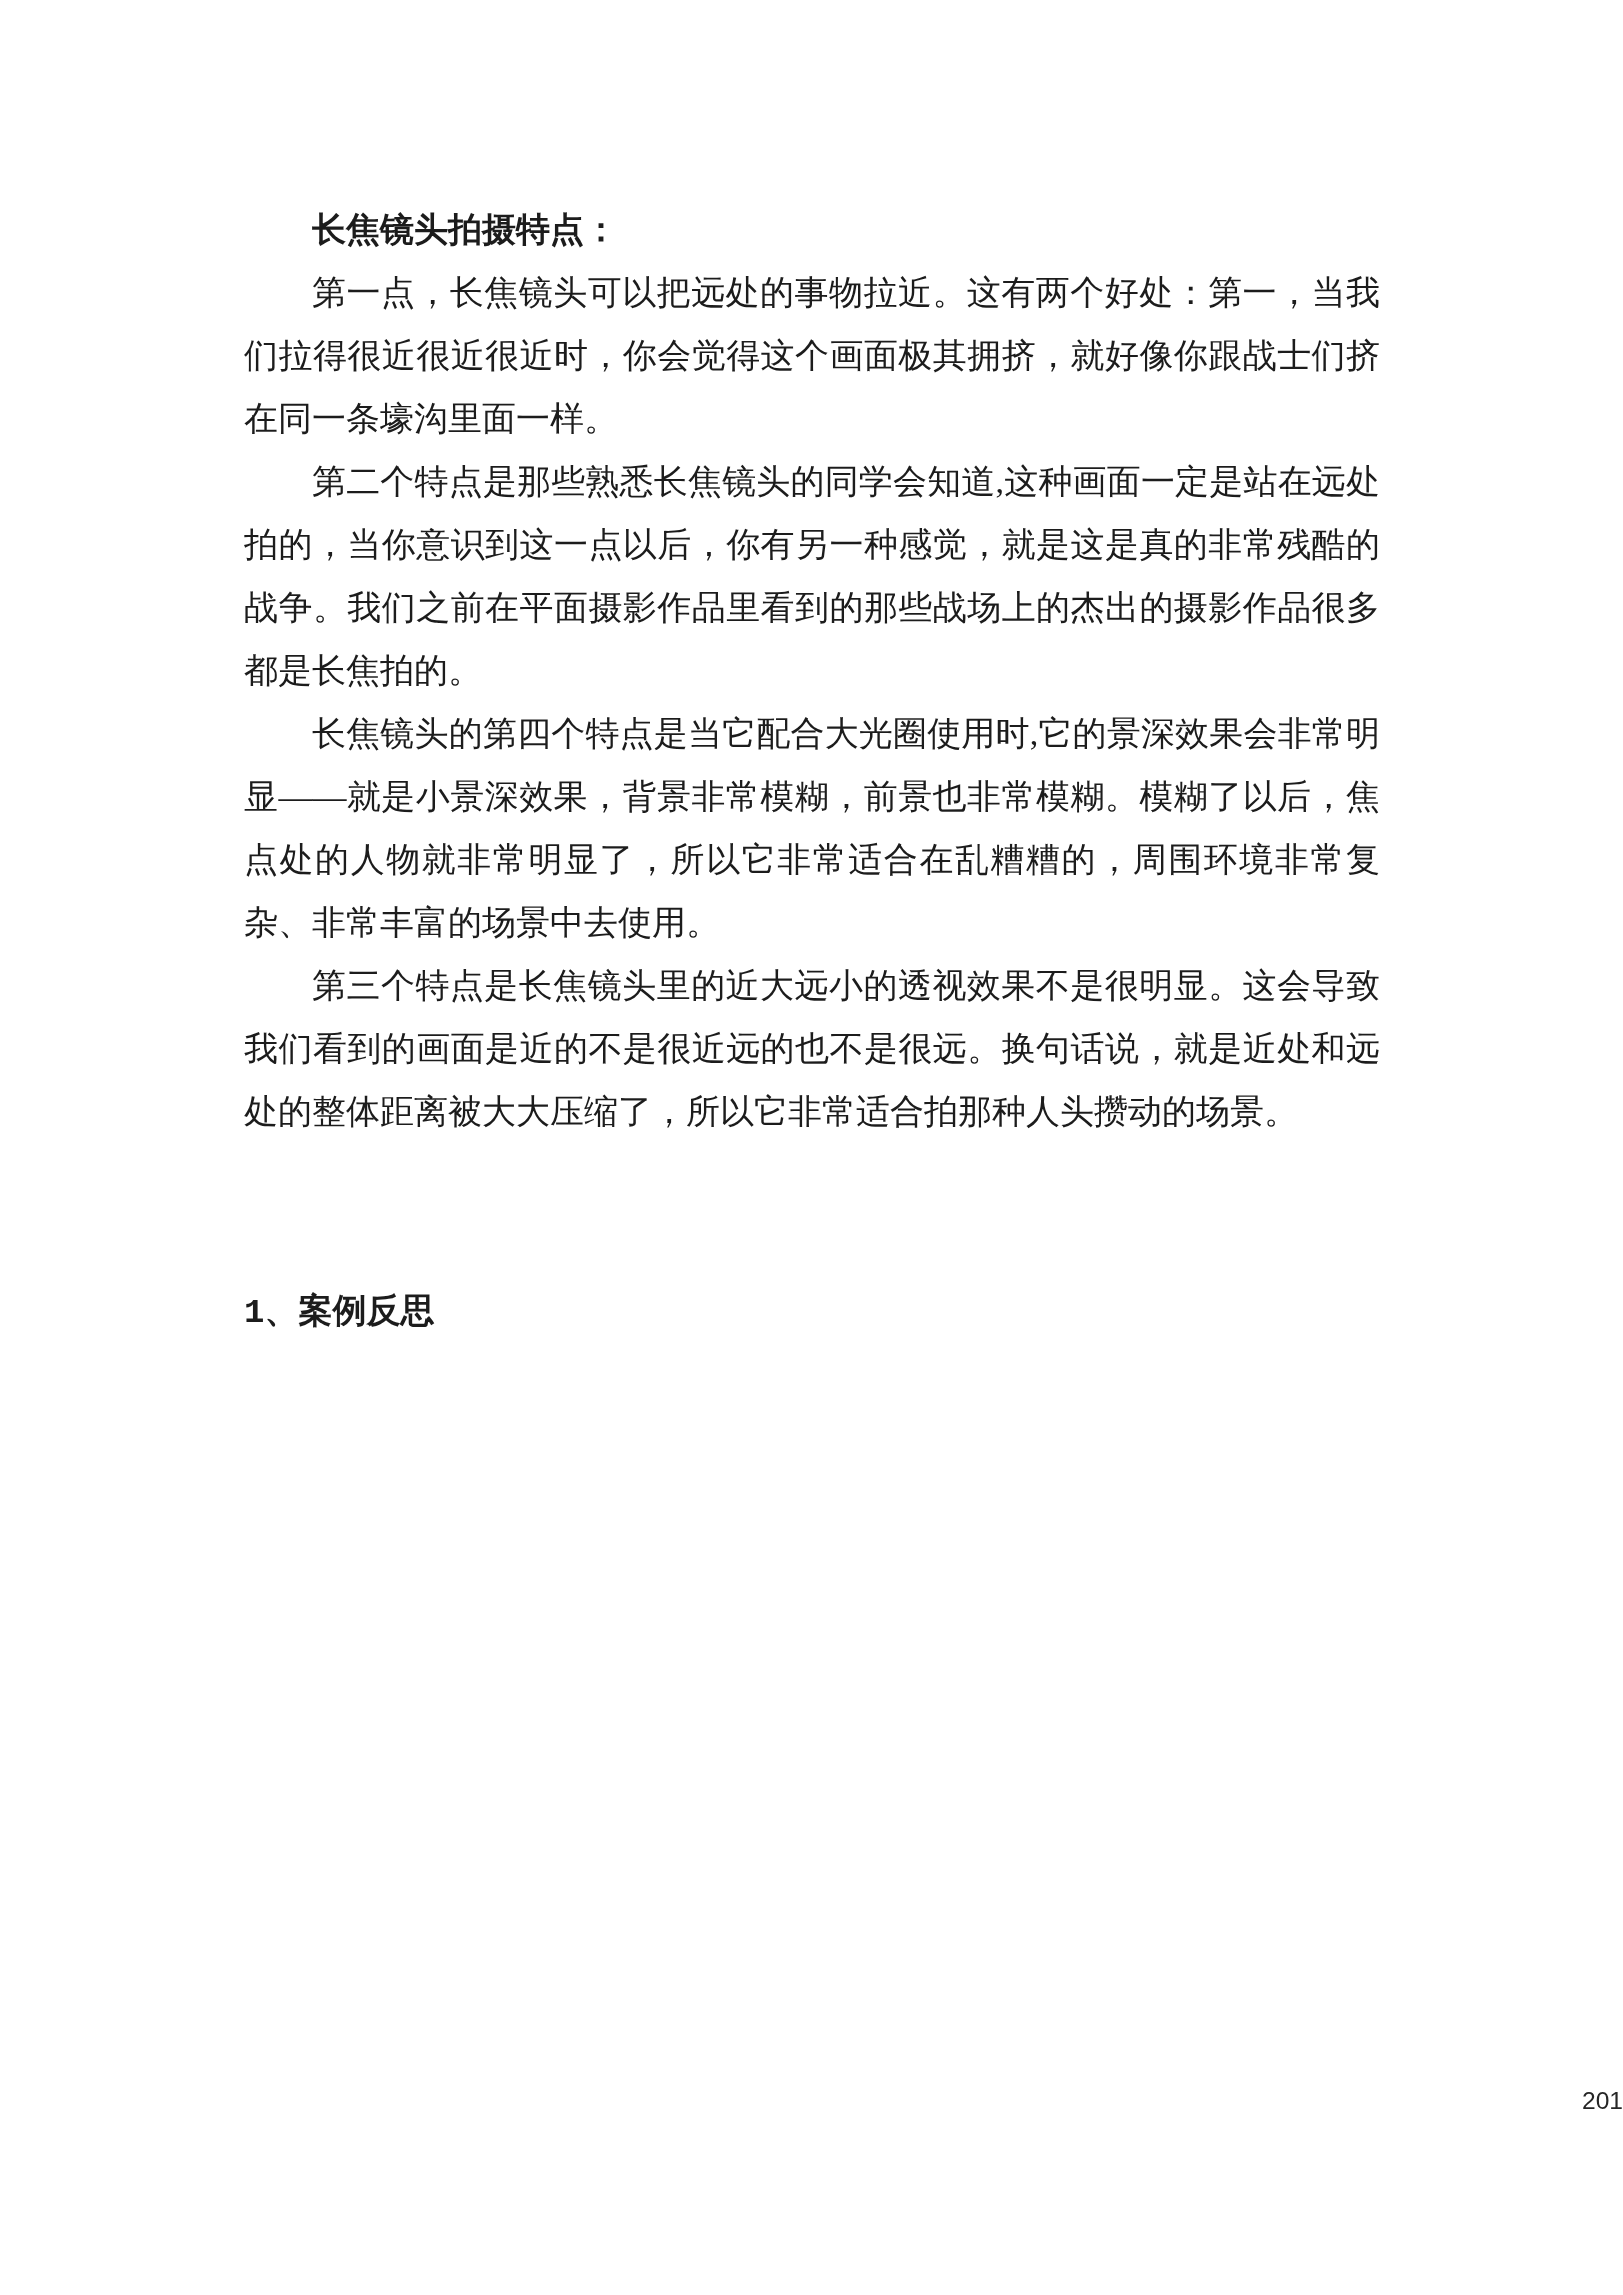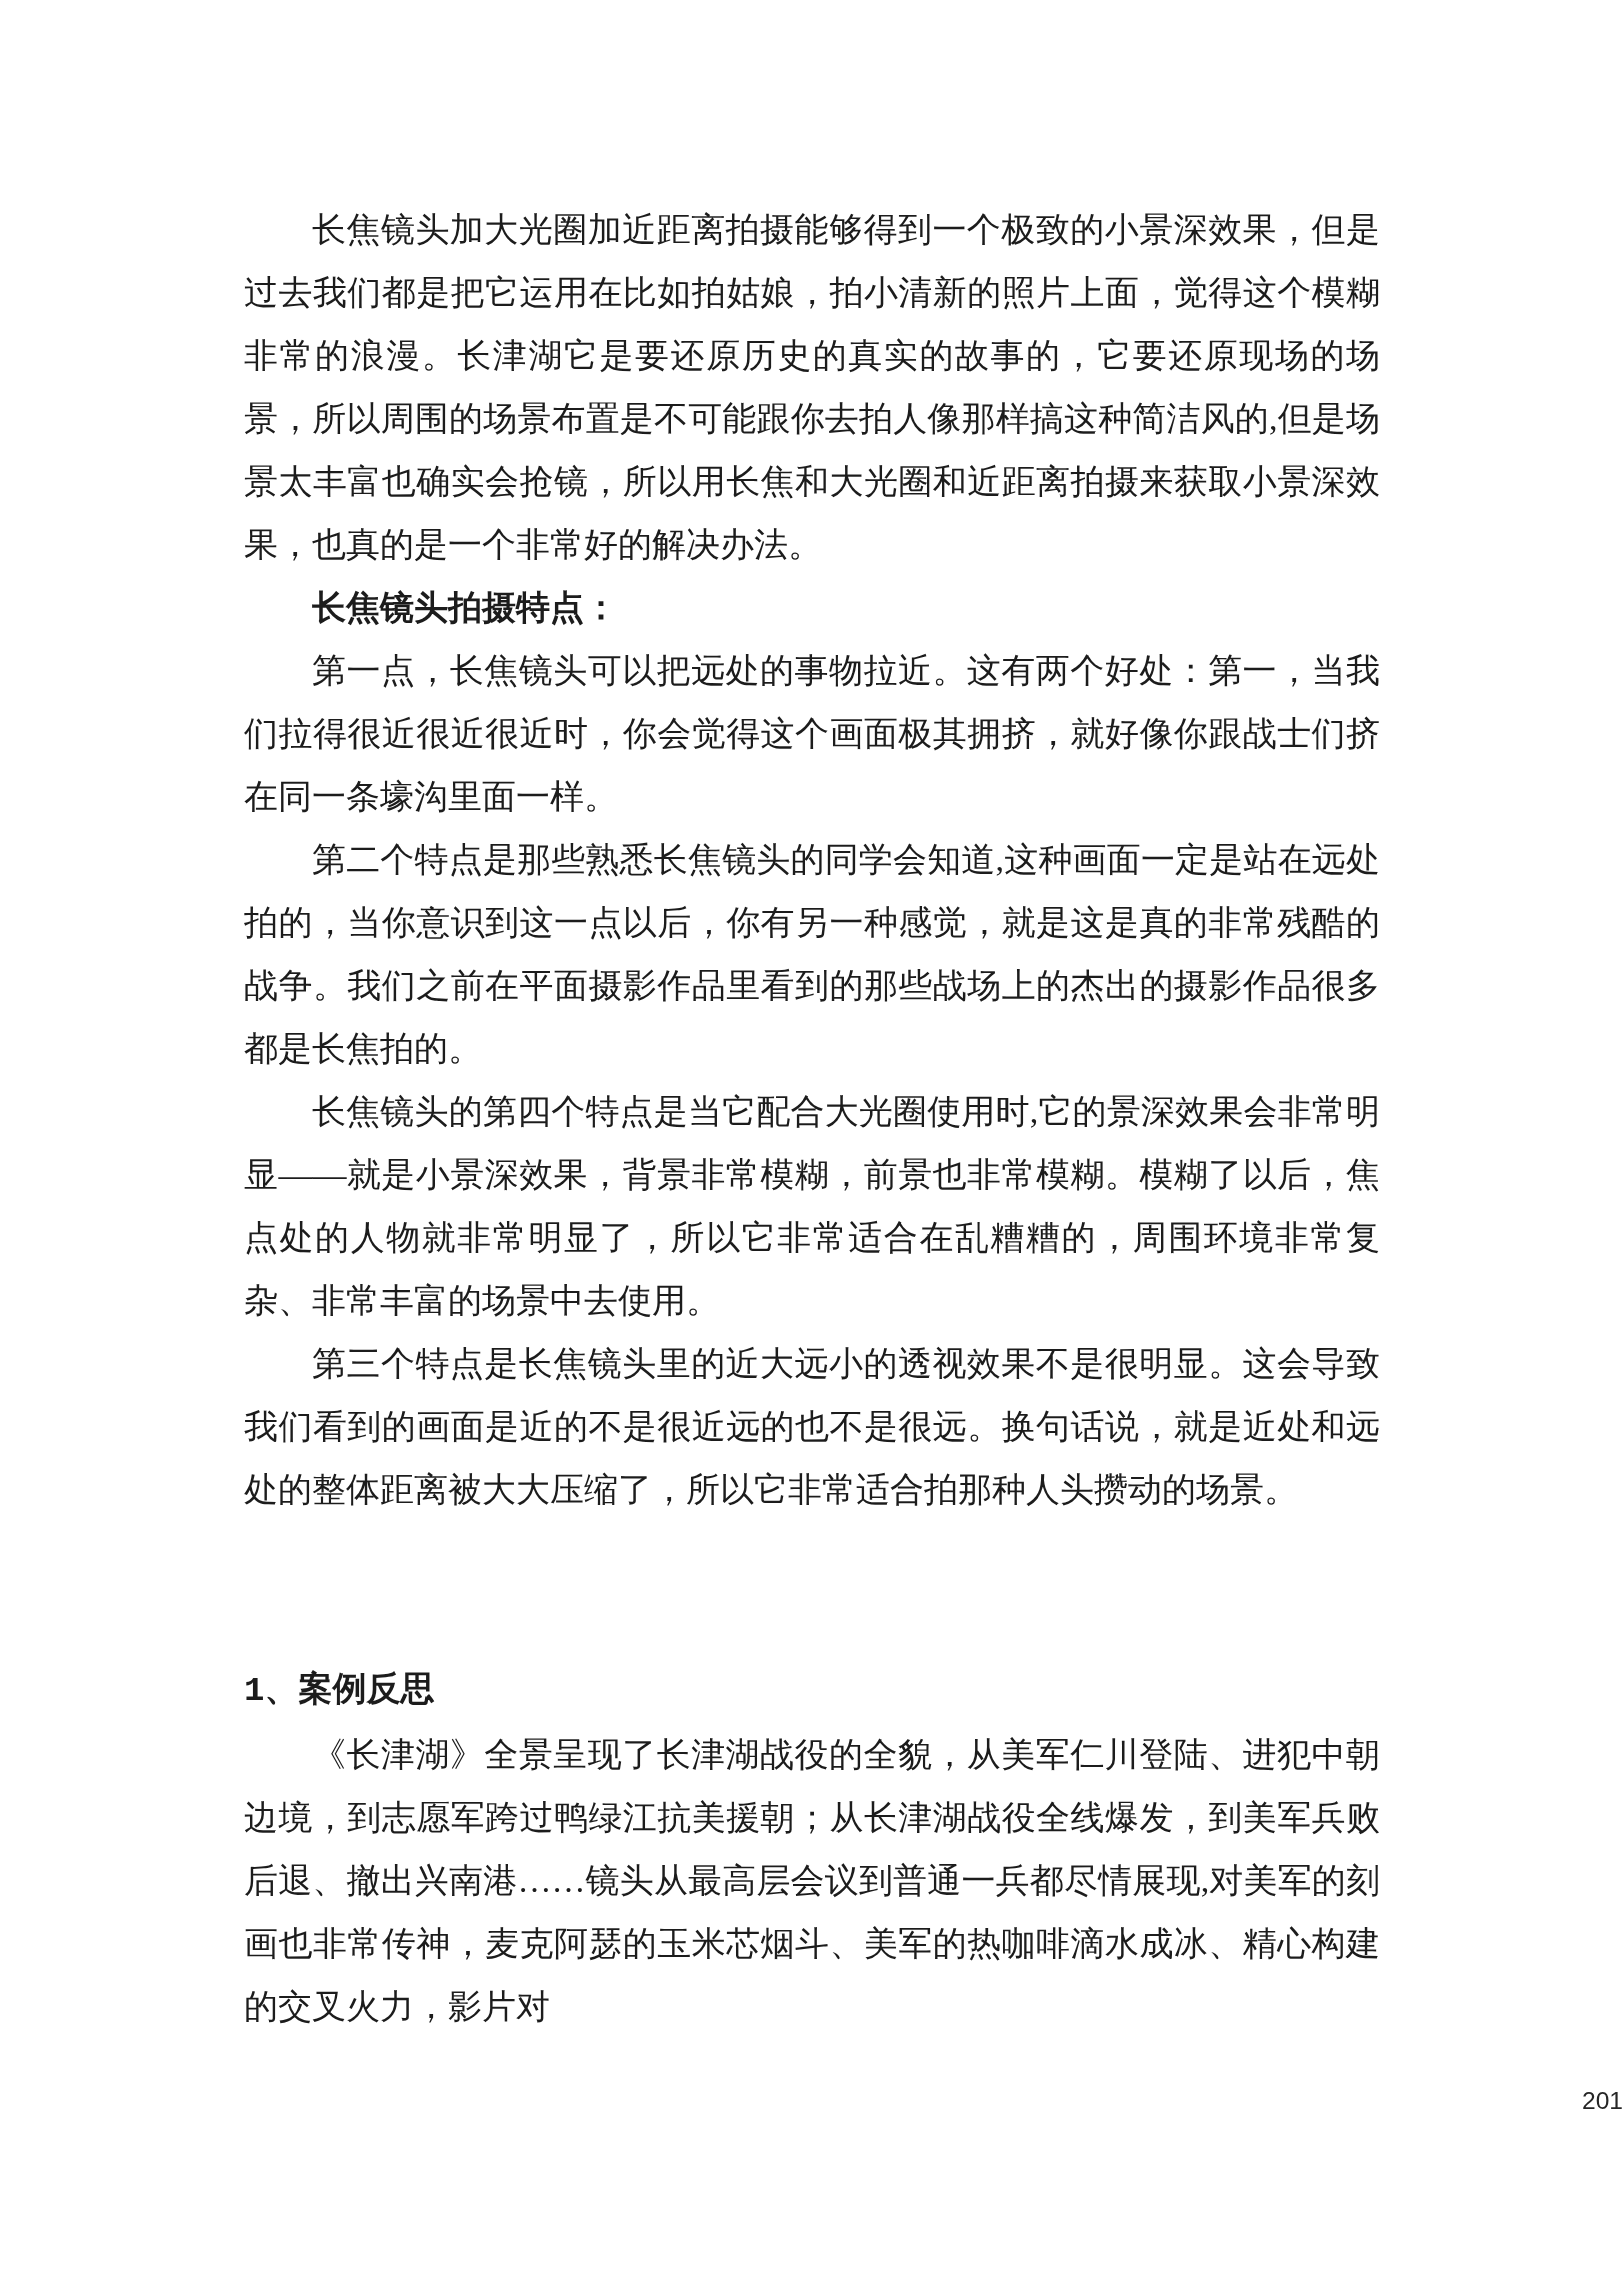--- a/index.html
+++ b/index.html
@@ -50,26 +50,24 @@
     font-family: "Liberation Sans", "DejaVu Sans", sans-serif;
     font-size: 24.6px;
     color: #262626;
   }
 </style>
 </head>
 <body>
 
 <div class="page">
   <div class="content" id="doc-body">
-      <p class="block-p">长焦镜头加大光圈加近距离拍摄能够得到一个极致的小景深效果，但是过去我们都是把它运用在比如拍姑娘，拍小清新的照片上面，觉得这个模糊非常的浪漫。长津湖它是要还原历史的真实的故事的，它要还原现场的场景，所以周围的场景布置是不可能跟你去拍人像那样搞这种简洁风的,但是场景太丰富也确实会抢镜，所以用长焦和大光圈和近距离拍摄来获取小景深效果，也真的是一个非常好的解决办法。</p>
       <p class="block-h">长焦镜头拍摄特点：</p>
       <p class="block-p">第一点，长焦镜头可以把远处的事物拉近。这有两个好处：第一，当我们拉得很近很近很近时，你会觉得这个画面极其拥挤，就好像你跟战士们挤在同一条壕沟里面一样。</p>
       <p class="block-p">第二个特点是那些熟悉长焦镜头的同学会知道,这种画面一定是站在远处拍的，当你意识到这一点以后，你有另一种感觉，就是这是真的非常残酷的战争。我们之前在平面摄影作品里看到的那些战场上的杰出的摄影作品很多都是长焦拍的。</p>
       <p class="block-p">长焦镜头的第四个特点是当它配合大光圈使用时,它的景深效果会非常明显——就是小景深效果，背景非常模糊，前景也非常模糊。模糊了以后，焦点处的人物就非常明显了，所以它非常适合在乱糟糟的，周围环境非常复杂、非常丰富的场景中去使用。</p>
       <p class="block-p">第三个特点是长焦镜头里的近大远小的透视效果不是很明显。这会导致我们看到的画面是近的不是很近远的也不是很远。换句话说，就是近处和远处的整体距离被大大压缩了，所以它非常适合拍那种人头攒动的场景。</p>
       <p class="block-h-numbered">1、案例反思</p>
-      <p class="block-p">《长津湖》全景呈现了长津湖战役的全貌，从美军仁川登陆、进犯中朝边境，到志愿军跨过鸭绿江抗美援朝；从长津湖战役全线爆发，到美军兵败后退、撤出兴南港……镜头从最高层会议到普通一兵都尽情展现,对美军的刻画也非常传神，麦克阿瑟的玉米芯烟斗、美军的热咖啡滴水成冰、精心构建的交叉火力，影片对</p>
     </div>
   <div class="footer">
     <span>201</span>
   </div>
 </div>
 
 
 </body></html>

